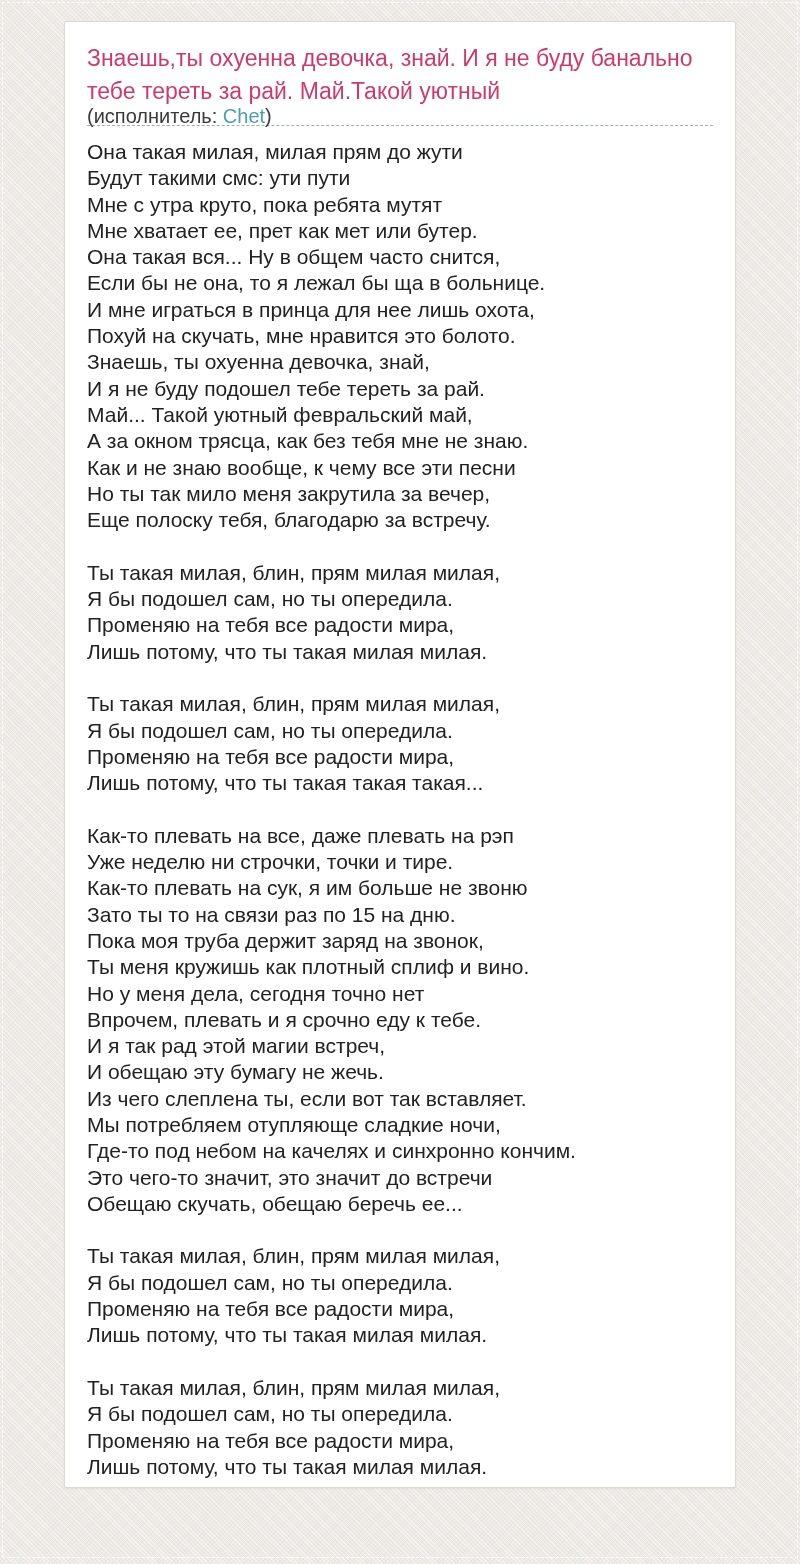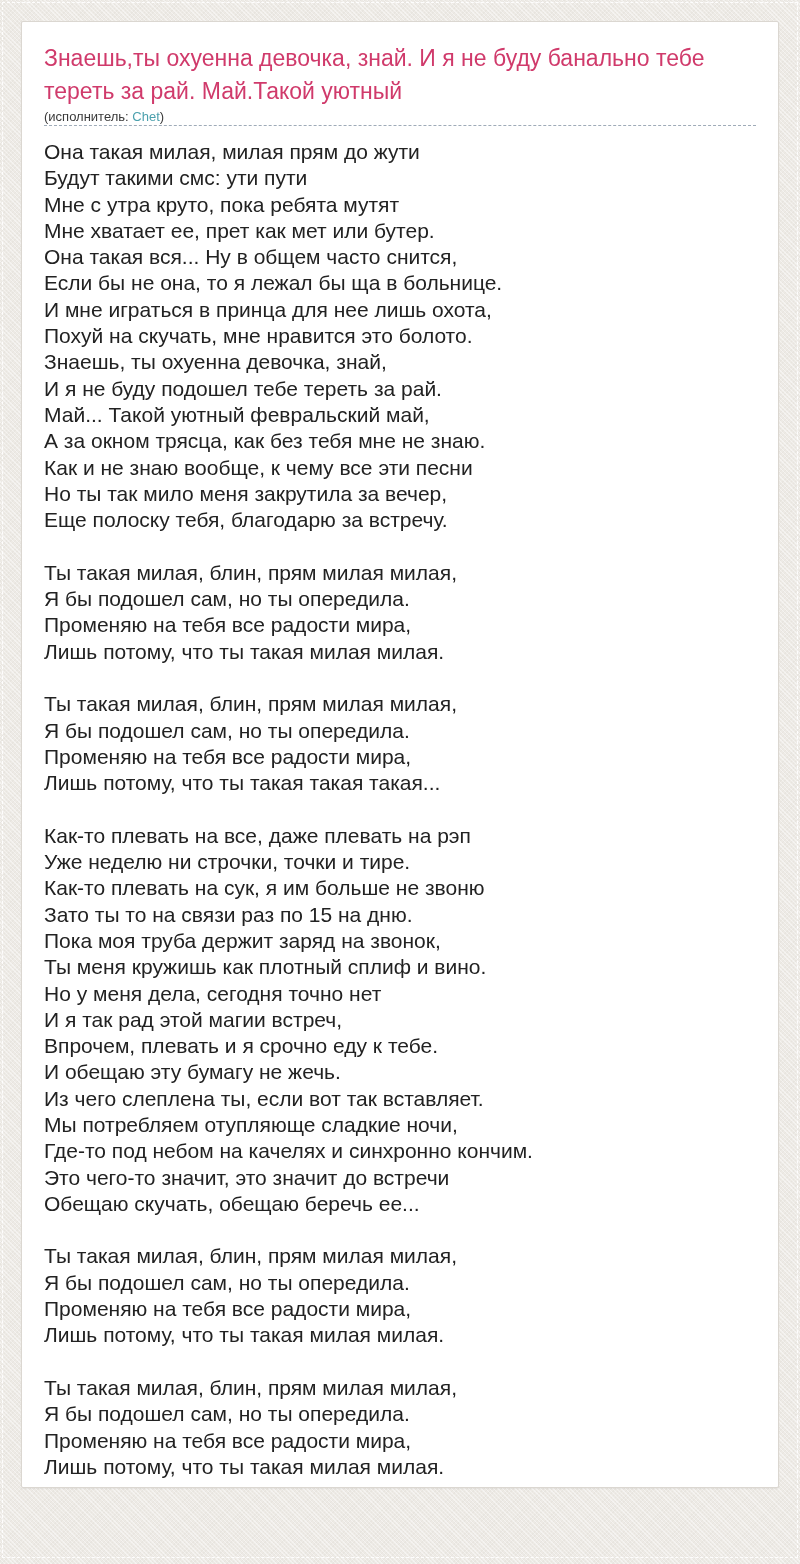--- a/index.html
+++ b/index.html
@@ -24,38 +24,38 @@
     top: 2px;
     bottom: 6px;
     border: 1px dashed rgba(255,255,255,0.95);
     pointer-events: none;
     z-index: 0;
   }
   .card {
     position: relative;
     z-index: 1;
     box-sizing: border-box;
-    width: 758px;
+    width: 672px;
     margin: 21px auto 0 auto;
     background: #ffffff;
     border: 1px solid #dbd7d1;
     border-radius: 2px;
     box-shadow: 0 1px 2px rgba(0,0,0,0.06);
     padding: 20px 22px 7px 22px;
   }
   .page-title {
     margin: 0;
     font-size: 23px;
     line-height: 33px;
     font-weight: normal;
     color: #d03a6b;
     letter-spacing: 0;
   }
   .artist-line {
-    font-size: 13px;
+    font-size: 20px;
     line-height: 17px;
     color: #3a3a3a;
     border-bottom: 1px dashed #9fabb8;
     padding-bottom: 0;
   }
   .artist-link {
     color: #4ba0ad;
     text-decoration: none;
     cursor: pointer;
   }
@@ -116,22 +116,22 @@
         <div class="lyric-line">Лишь потому, что ты такая такая такая...</div>
       </div>
       <div class="stanza">
         <div class="lyric-line">Как-то плевать на все, даже плевать на рэп</div>
         <div class="lyric-line">Уже неделю ни строчки, точки и тире.</div>
         <div class="lyric-line">Как-то плевать на сук, я им больше не звоню</div>
         <div class="lyric-line">Зато ты то на связи раз по 15 на дню.</div>
         <div class="lyric-line">Пока моя труба держит заряд на звонок,</div>
         <div class="lyric-line">Ты меня кружишь как плотный сплиф и вино.</div>
         <div class="lyric-line">Но у меня дела, сегодня точно нет</div>
+        <div class="lyric-line">Впрочем, плевать и я срочно еду к тебе.</div>
         <div class="lyric-line">И я так рад этой магии встреч,</div>
-        <div class="lyric-line">Впрочем, плевать и я срочно еду к тебе.</div>
         <div class="lyric-line">И обещаю эту бумагу не жечь.</div>
         <div class="lyric-line">Из чего слеплена ты, если вот так вставляет.</div>
         <div class="lyric-line">Мы потребляем отупляюще сладкие ночи,</div>
         <div class="lyric-line">Где-то под небом на качелях и синхронно кончим.</div>
         <div class="lyric-line">Это чего-то значит, это значит до встречи</div>
         <div class="lyric-line">Обещаю скучать, обещаю беречь ее...</div>
       </div>
       <div class="stanza">
         <div class="lyric-line">Ты такая милая, блин, прям милая милая,</div>
         <div class="lyric-line">Я бы подошел сам, но ты опередила.</div>

